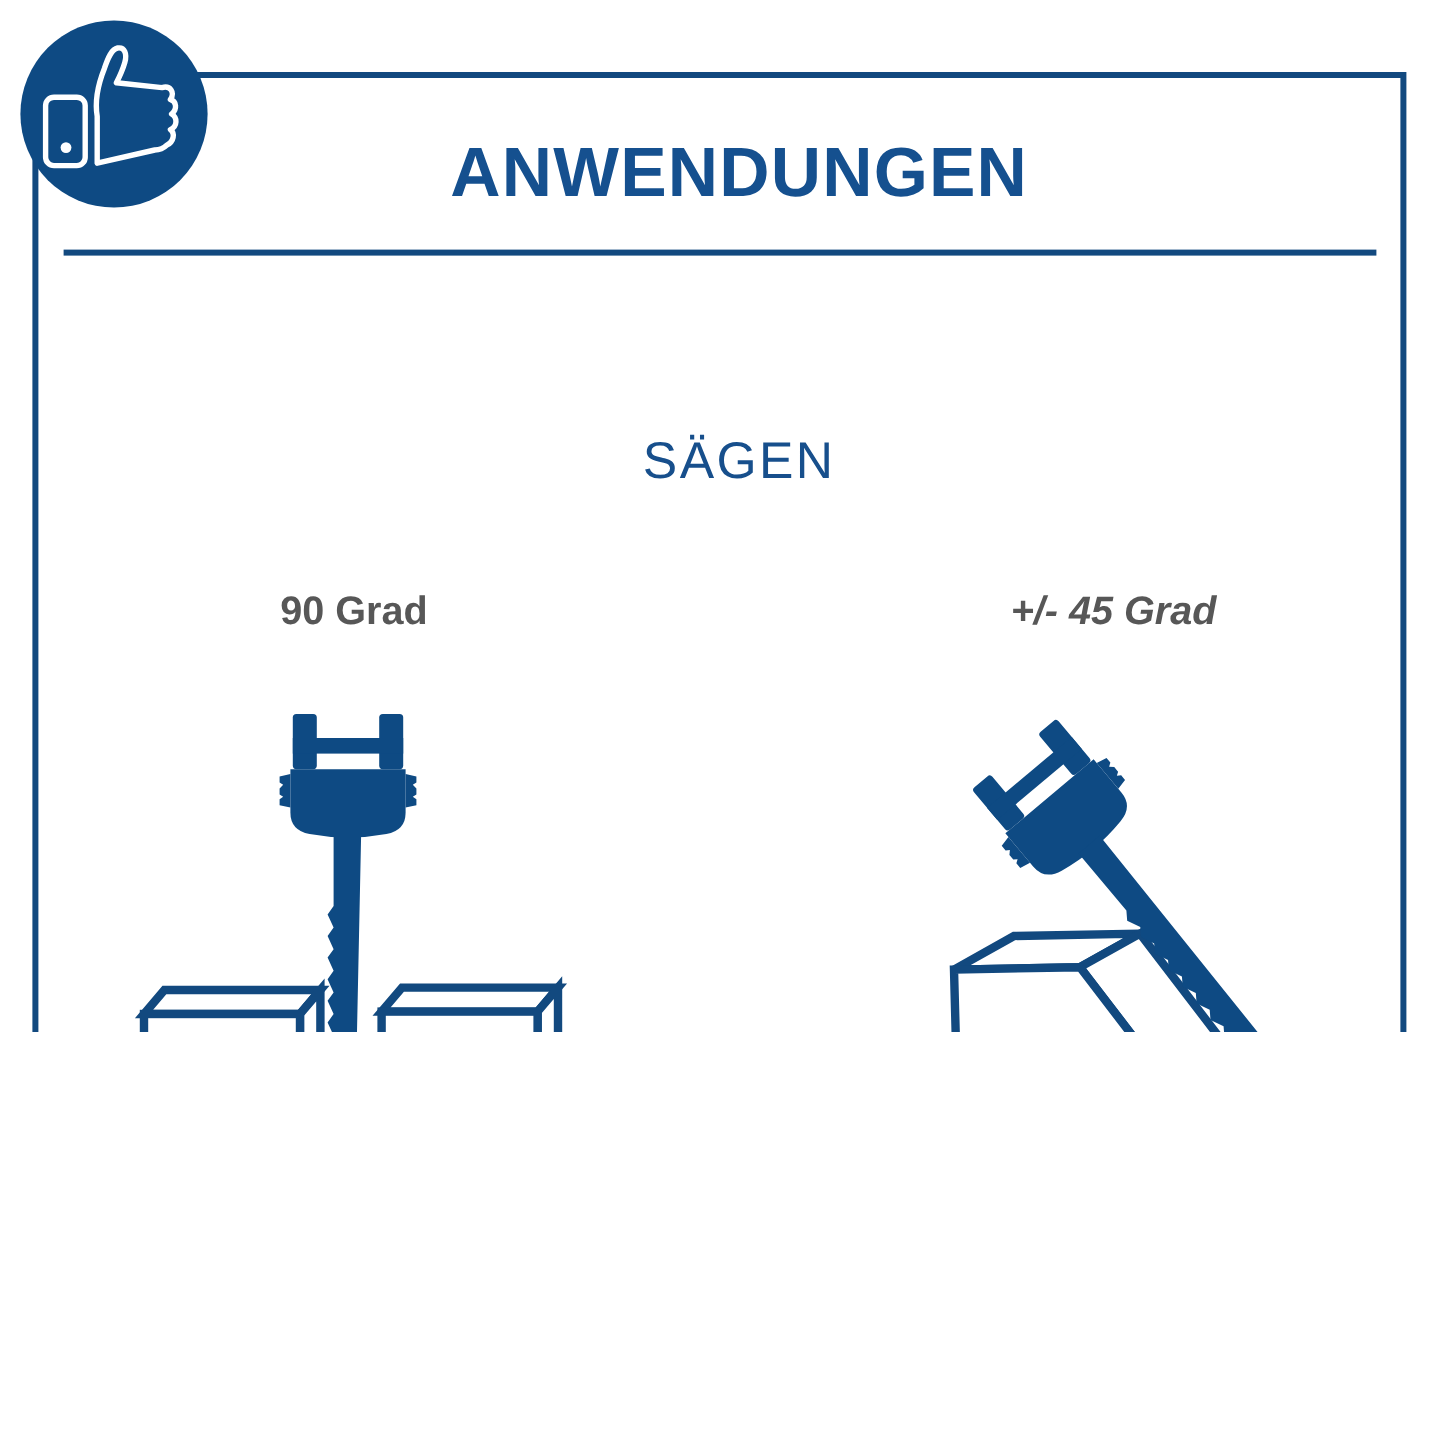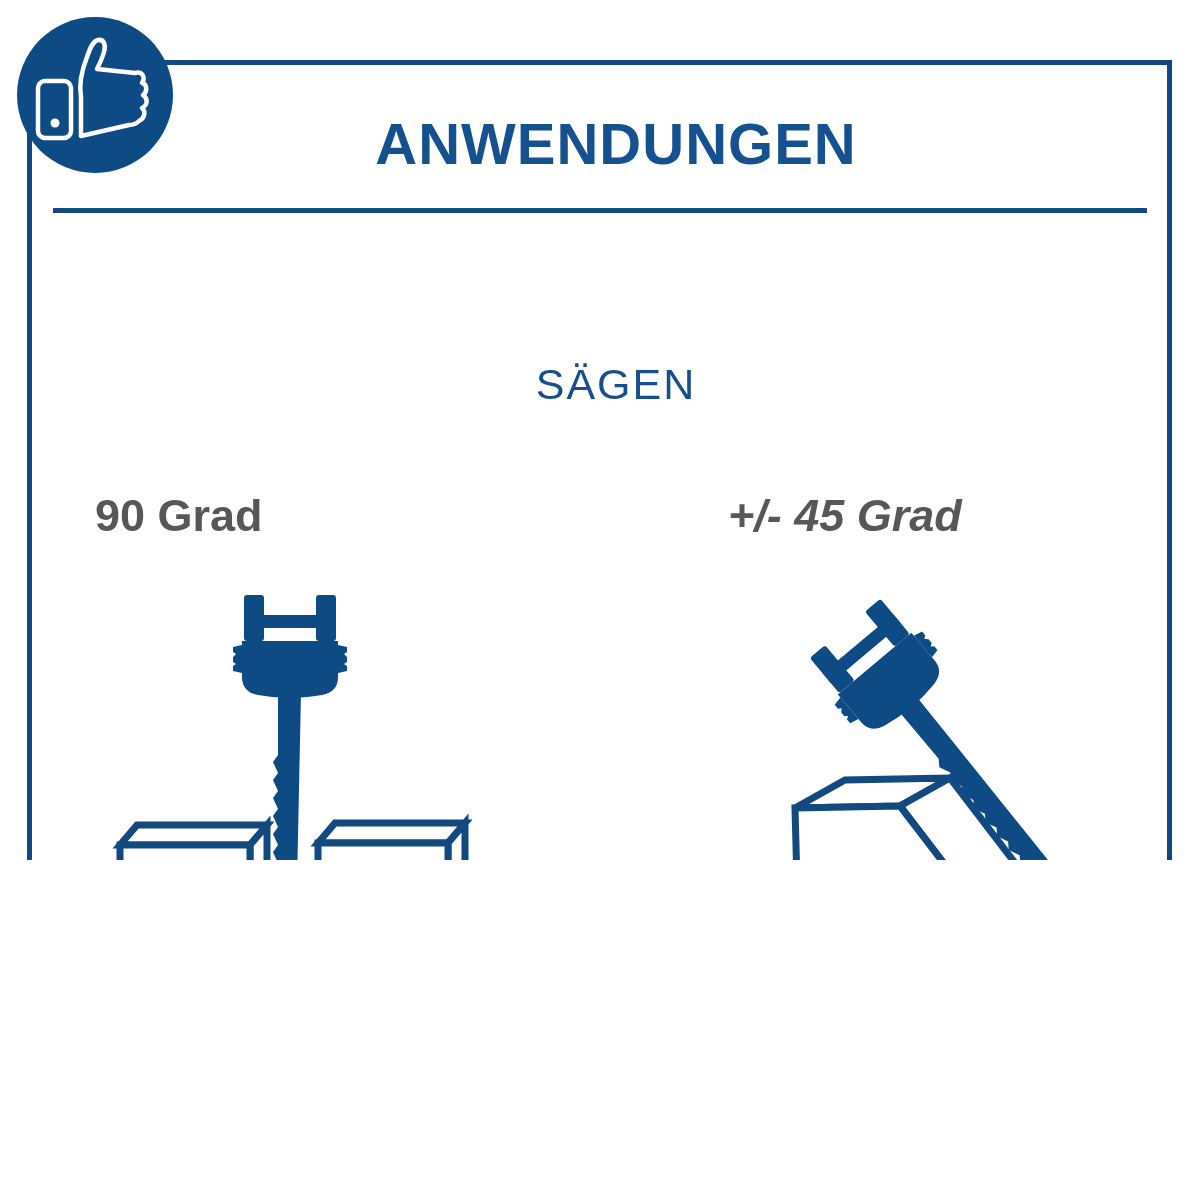--- a/index.html
+++ b/index.html
@@ -22,22 +22,22 @@
     font-size:58px;font-weight:700;letter-spacing:1px;color:#15508f;z-index:2;
   }
   .rule{
     position:absolute;left:53px;top:208px;width:1094px;height:5px;background:#12497f;
   }
   .subtitle{
     position:absolute;left:0;right:0;top:360px;text-align:center;
     font-size:43px;font-weight:400;letter-spacing:2px;color:#174f8c;
   }
   .fig-label{
-    position:absolute;top:490px;width:400px;
-    font-size:45px;font-weight:700;color:#575757;
+    position:absolute;top:490px;width:400px;text-align:center;
+    font-size:33px;font-weight:700;color:#575757;
   }
   .fig-label.left{left:95px;}
   .fig-label.right{left:728px;font-style:italic;}
   .figure{position:absolute;width:420px;height:400px;}
   .figure.left{left:100px;top:560px;}
   .figure.right{left:740px;top:560px;}
   .blue{fill:#0e4a83;}
   .boxline{fill:#ffffff;stroke:#12497f;stroke-width:7;stroke-linejoin:miter;}
 </style>
 </head>

